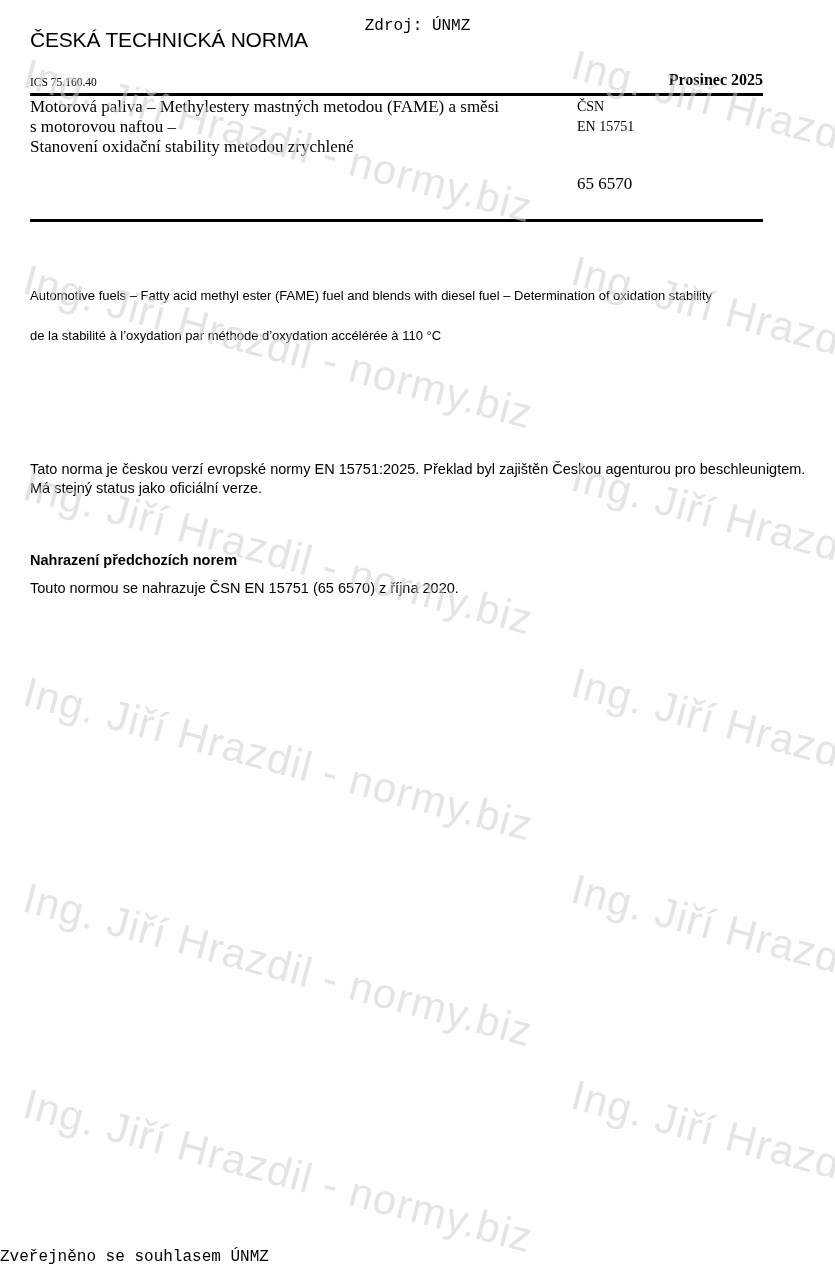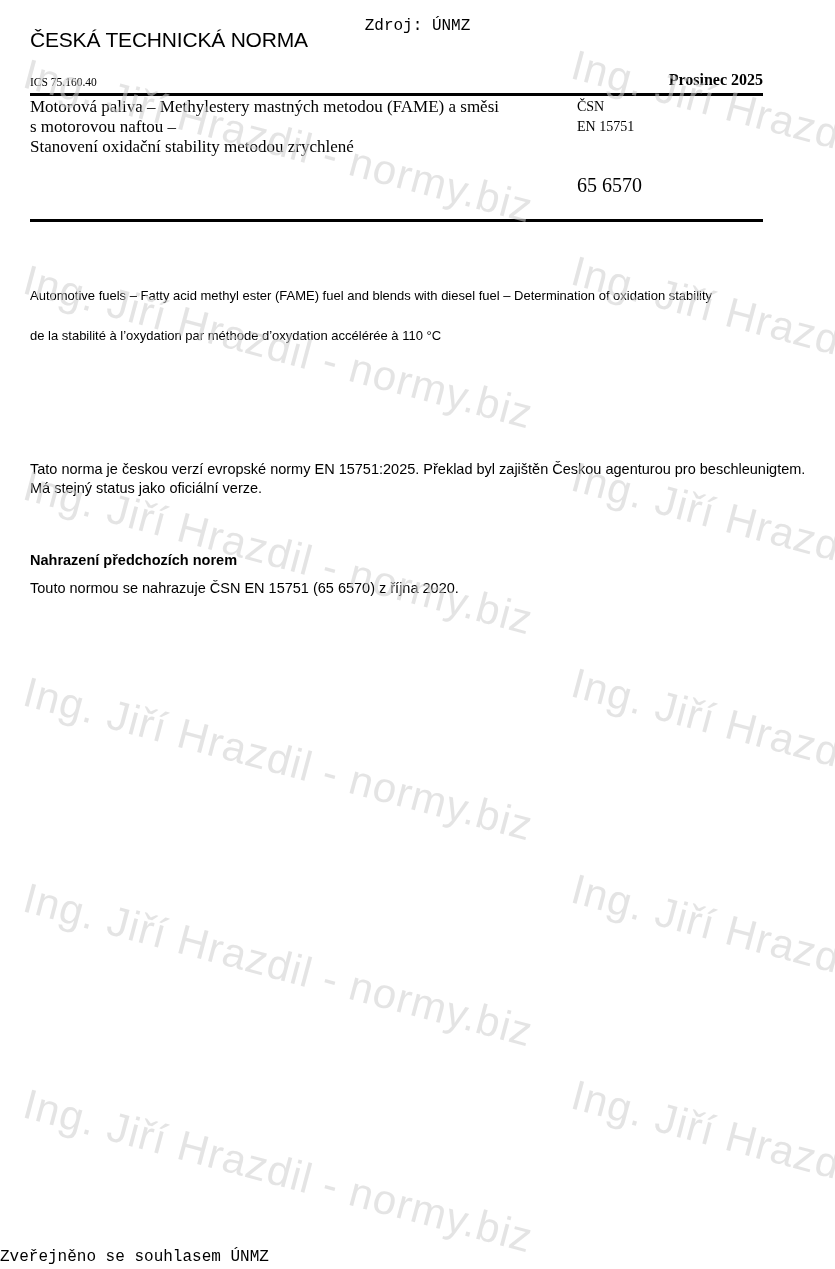--- a/index.html
+++ b/index.html
@@ -19,21 +19,21 @@
   .src-note{left:0;right:0;top:1px;text-align:center;font-size:16px;letter-spacing:0;margin-top:16px;}
   .org-title{left:30px;top:28px;font-size:21px;letter-spacing:-0.2px;white-space:nowrap;}
   .ics-code{left:30px;top:76px;font-size:11.5px;}
   .issue-date{right:72px;top:71px;font-size:16px;font-weight:bold;}
   .rule{left:30px;width:733px;height:3px;background:#000;}
   .rule-1{top:93px;}
   .rule-2{top:219px;}
 
   .cz-title{left:30px;top:97px;font-size:17px;line-height:20px;}
   .designation{left:577px;top:97px;font-size:14px;line-height:20px;}
-  .class-number{left:577px;top:174px;font-size:20px;}
+  .class-number{left:577px;top:174px;font-size:17px;}
 
   .lang-block{left:30px;font-size:13px;line-height:16px;}
   .lang-en{top:288px;}
   .lang-fr{top:328px;}
   .lang-de{top:368px;}
 
   .notice{left:30px;font-size:14.5px;line-height:19px;}
   .notice-cz{top:460px;}
   .notice-en{top:505px;}
   .spread{word-spacing:3px;}

